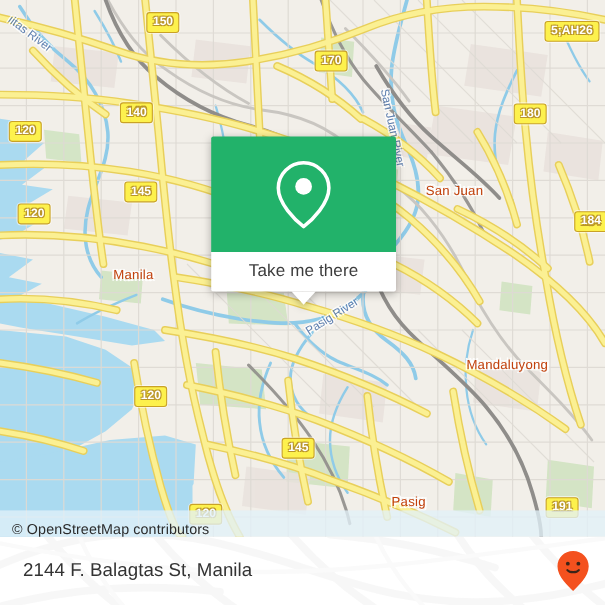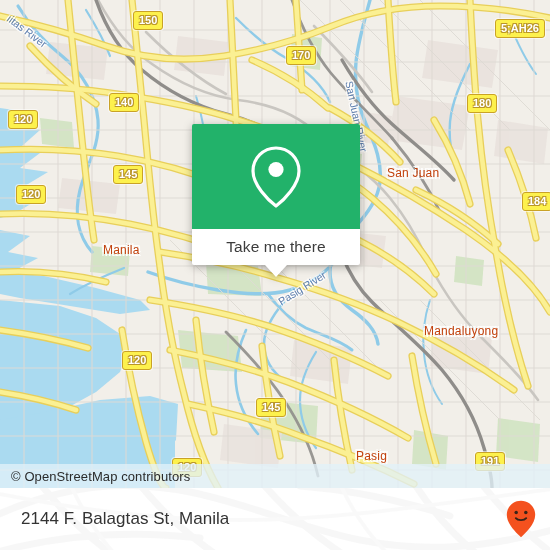--- a/index.html
+++ b/index.html
@@ -91,21 +91,21 @@
 
   
   #attribution {
     position: absolute;
     left: 0;
     bottom: 0;
     width: 550px;
     height: 24px;
     background: rgba(226,241,249,0.78);
     display: flex;
-    align-items: center;
+    align-items: flex-end;
     z-index: 6;
   }
   #attribution .attr-text {
     font-size: 13px;
     color: #2b2b2b;
     padding-left: 11px;
     letter-spacing: .1px;
     font-family: "Liberation Sans", sans-serif;
   }
 
@@ -405,21 +405,21 @@
       <div class="shield" style="left:276px; top:46px;margin-left:10px;">170</div>
       <div class="shield" style="left:495px; top:19px;">5;AH26</div>
       <div class="shield" style="left:467px; top:94px;">180</div>
       <div class="shield" style="left:109px; top:93px;text-align:right;">140</div>
       <div class="shield" style="left:8px;   top:110px;">120</div>
       <div class="shield" style="left:113px; top:165px;">145</div>
       <div class="shield" style="left:16px;  top:185px;">120</div>
       <div class="shield" style="left:522px; top:192px;">184</div>
       <div class="shield" style="left:122px; top:351px;">120</div>
       <div class="shield" style="left:256px; top:398px;">145</div>
-      <div class="shield" style="left:475px; top:452px;">191</div>
+      <div class="shield" style="left:496px; top:452px;">191</div>
       <div class="shield" style="left:172px; top:458px;">120</div>
     </div>
 
     <div id="callout">
       <div id="callout-green">
         <svg width="52" height="64" viewBox="0 0 52 64" aria-hidden="true">
           <path d="M26 3 C13.3 3 3 13.3 3 26 C3 40 18 55 26 61 C34 55 49 40 49 26 C49 13.3 38.7 3 26 3 Z" fill="none" stroke="#ffffff" stroke-width="3.2" stroke-linejoin="round"></path>
           <circle cx="26" cy="24.5" r="7.6" fill="#ffffff"></circle>
         </svg>
       </div>

